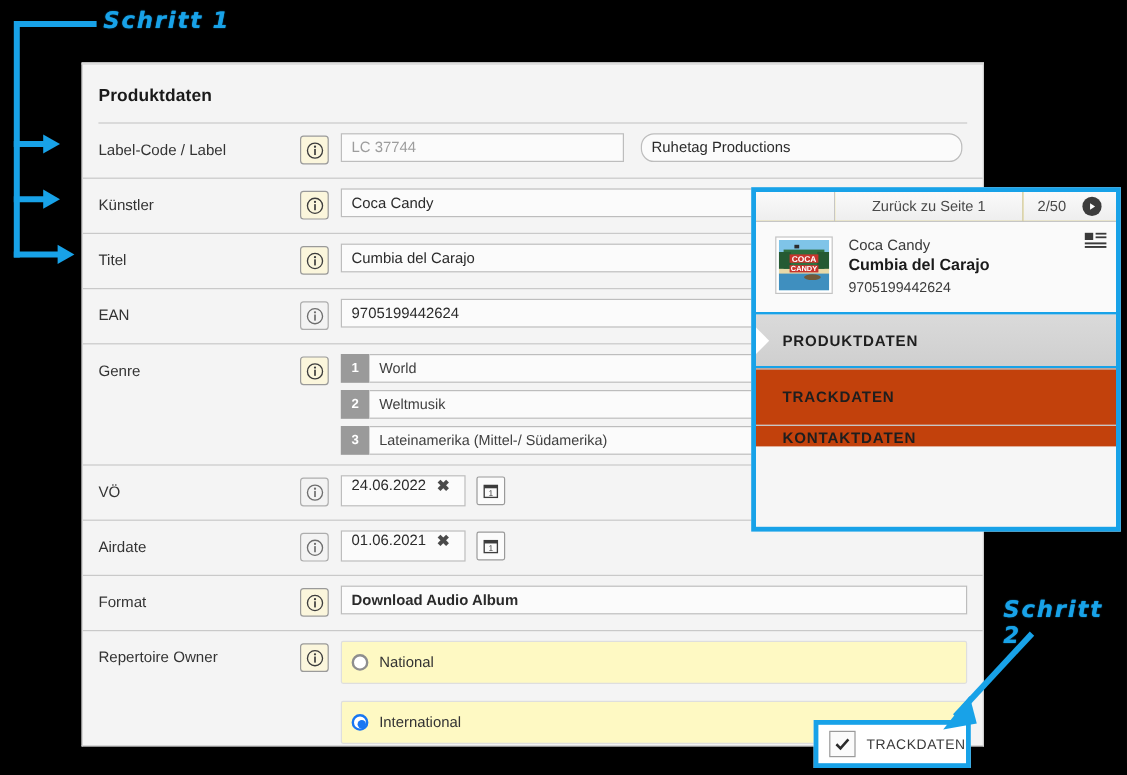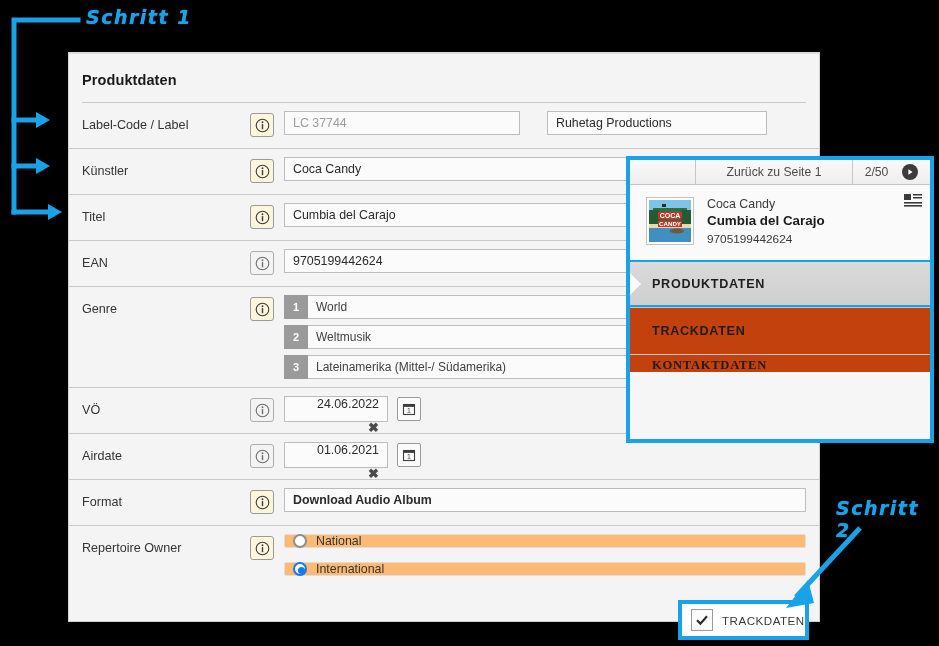--- a/index.html
+++ b/index.html
@@ -64,21 +64,21 @@
     height: 24px;
     border: 1px solid #bdbdbd;
     background: #fbfbfb;
     font-size: 12.4px; color: #2b2b2b;
     line-height: 22px;
     padding: 0 8px;
     white-space: nowrap; overflow: hidden;
   }
   .field.placeholder { color: #9d9d9d; }
   .field.wide { width: 236px; }
-  .field.label-name { width: 220px; margin-left: 27px; }
+  .field.label-name { width: 268px; margin-left: 14px; border-radius: 11px; }
   .field.grow { flex: 1; }
   .field.bold { font-weight: bold; color: #2b2b2b; }
 
   
   .genre-stack { display: flex; flex-direction: column; gap: 6px; flex: 1; }
   .genre-line { display: flex; align-items: stretch; height: 24px; }
   .genre-num {
     width: 24px; flex: none;
     background: #9a9a9a; color: #fff;
     font-size: 11px; font-weight: bold;
@@ -89,38 +89,38 @@
     background: #fbfbfb; font-size: 12px; color: #404040;
     line-height: 22px; padding: 0 8px;
     white-space: nowrap; overflow: hidden;
   }
 
   
   .datewrap { display: flex; align-items: center; }
   .datebox {
     height: 26px; min-width: 104px;
     border: 1px solid #bdbdbd; background: #fbfbfb;
-    display: flex; align-items: flex-end; gap: 9px;
+    display: flex; align-items: flex-start; gap: 9px;
     padding: 0 8px;
-    font-size: 12.4px; color: #2b2b2b; flex-direction: column;
+    font-size: 12.4px; color: #2b2b2b;
   }
   .datebox .clr { color: #4a4a4a; font-size: 13px; font-weight: bold; }
   .calbtn {
     width: 24px; height: 24px; margin-left: 9px;
     border: 1px solid #9a9a9a; border-radius: 2px;
     background: #fbfbfb;
     display: flex; align-items: center; justify-content: center;
   }
 
   
   .radio-stack { display: flex; flex-direction: column; gap: 14px; flex: 1; }
   .radio-line {
     display: flex; align-items: center; gap: 9px;
-    height: 14px; border: 1px solid #dedede;
-    background: #fdba74; padding: 0 8px; border-radius: 2px;
+    height: 36px; border: 1px solid #dedede;
+    background: #fef9c3; padding: 0 8px; border-radius: 2px;
     font-size: 12.4px; color: #333;
   }
   .radio-dot {
     width: 14px; height: 14px; border-radius: 50%;
     border: 2px solid #8e8e8e; background: #fff; flex: none;
     position: relative;
   }
   .radio-dot.on { border-color: #1877f2; }
   .radio-dot.on::after {
     content: ""; position: absolute; left: 2.5px; top: 2.5px;
@@ -205,21 +205,21 @@
     border-top: 2px solid #18a2e8;
     border-bottom: 2px solid #18a2e8;
   }
   .sp-item.active::before {
     content: ""; position: absolute; left: 0; top: 50%;
     transform: translateY(-50%);
     border-left: 11px solid #ffffff;
     border-top: 11px solid transparent;
     border-bottom: 11px solid transparent;
   }
-  .sp-item.cut { height: 18px; align-items: center; overflow: hidden; font-family: Liberation Serif, serif; }
+  .sp-item.cut { height: 18px; align-items: center; overflow: hidden; }
   .sp-item.cut span { margin-top: 3px; }
 
   
   .ann-layer { position: absolute; inset: 0; pointer-events: none; z-index: 60; }
   .ann-text {
     position: absolute;
     color: #18a2e8;
     font-family: "DejaVu Sans", sans-serif;
     font-weight: bold;
     font-size: 19px;

